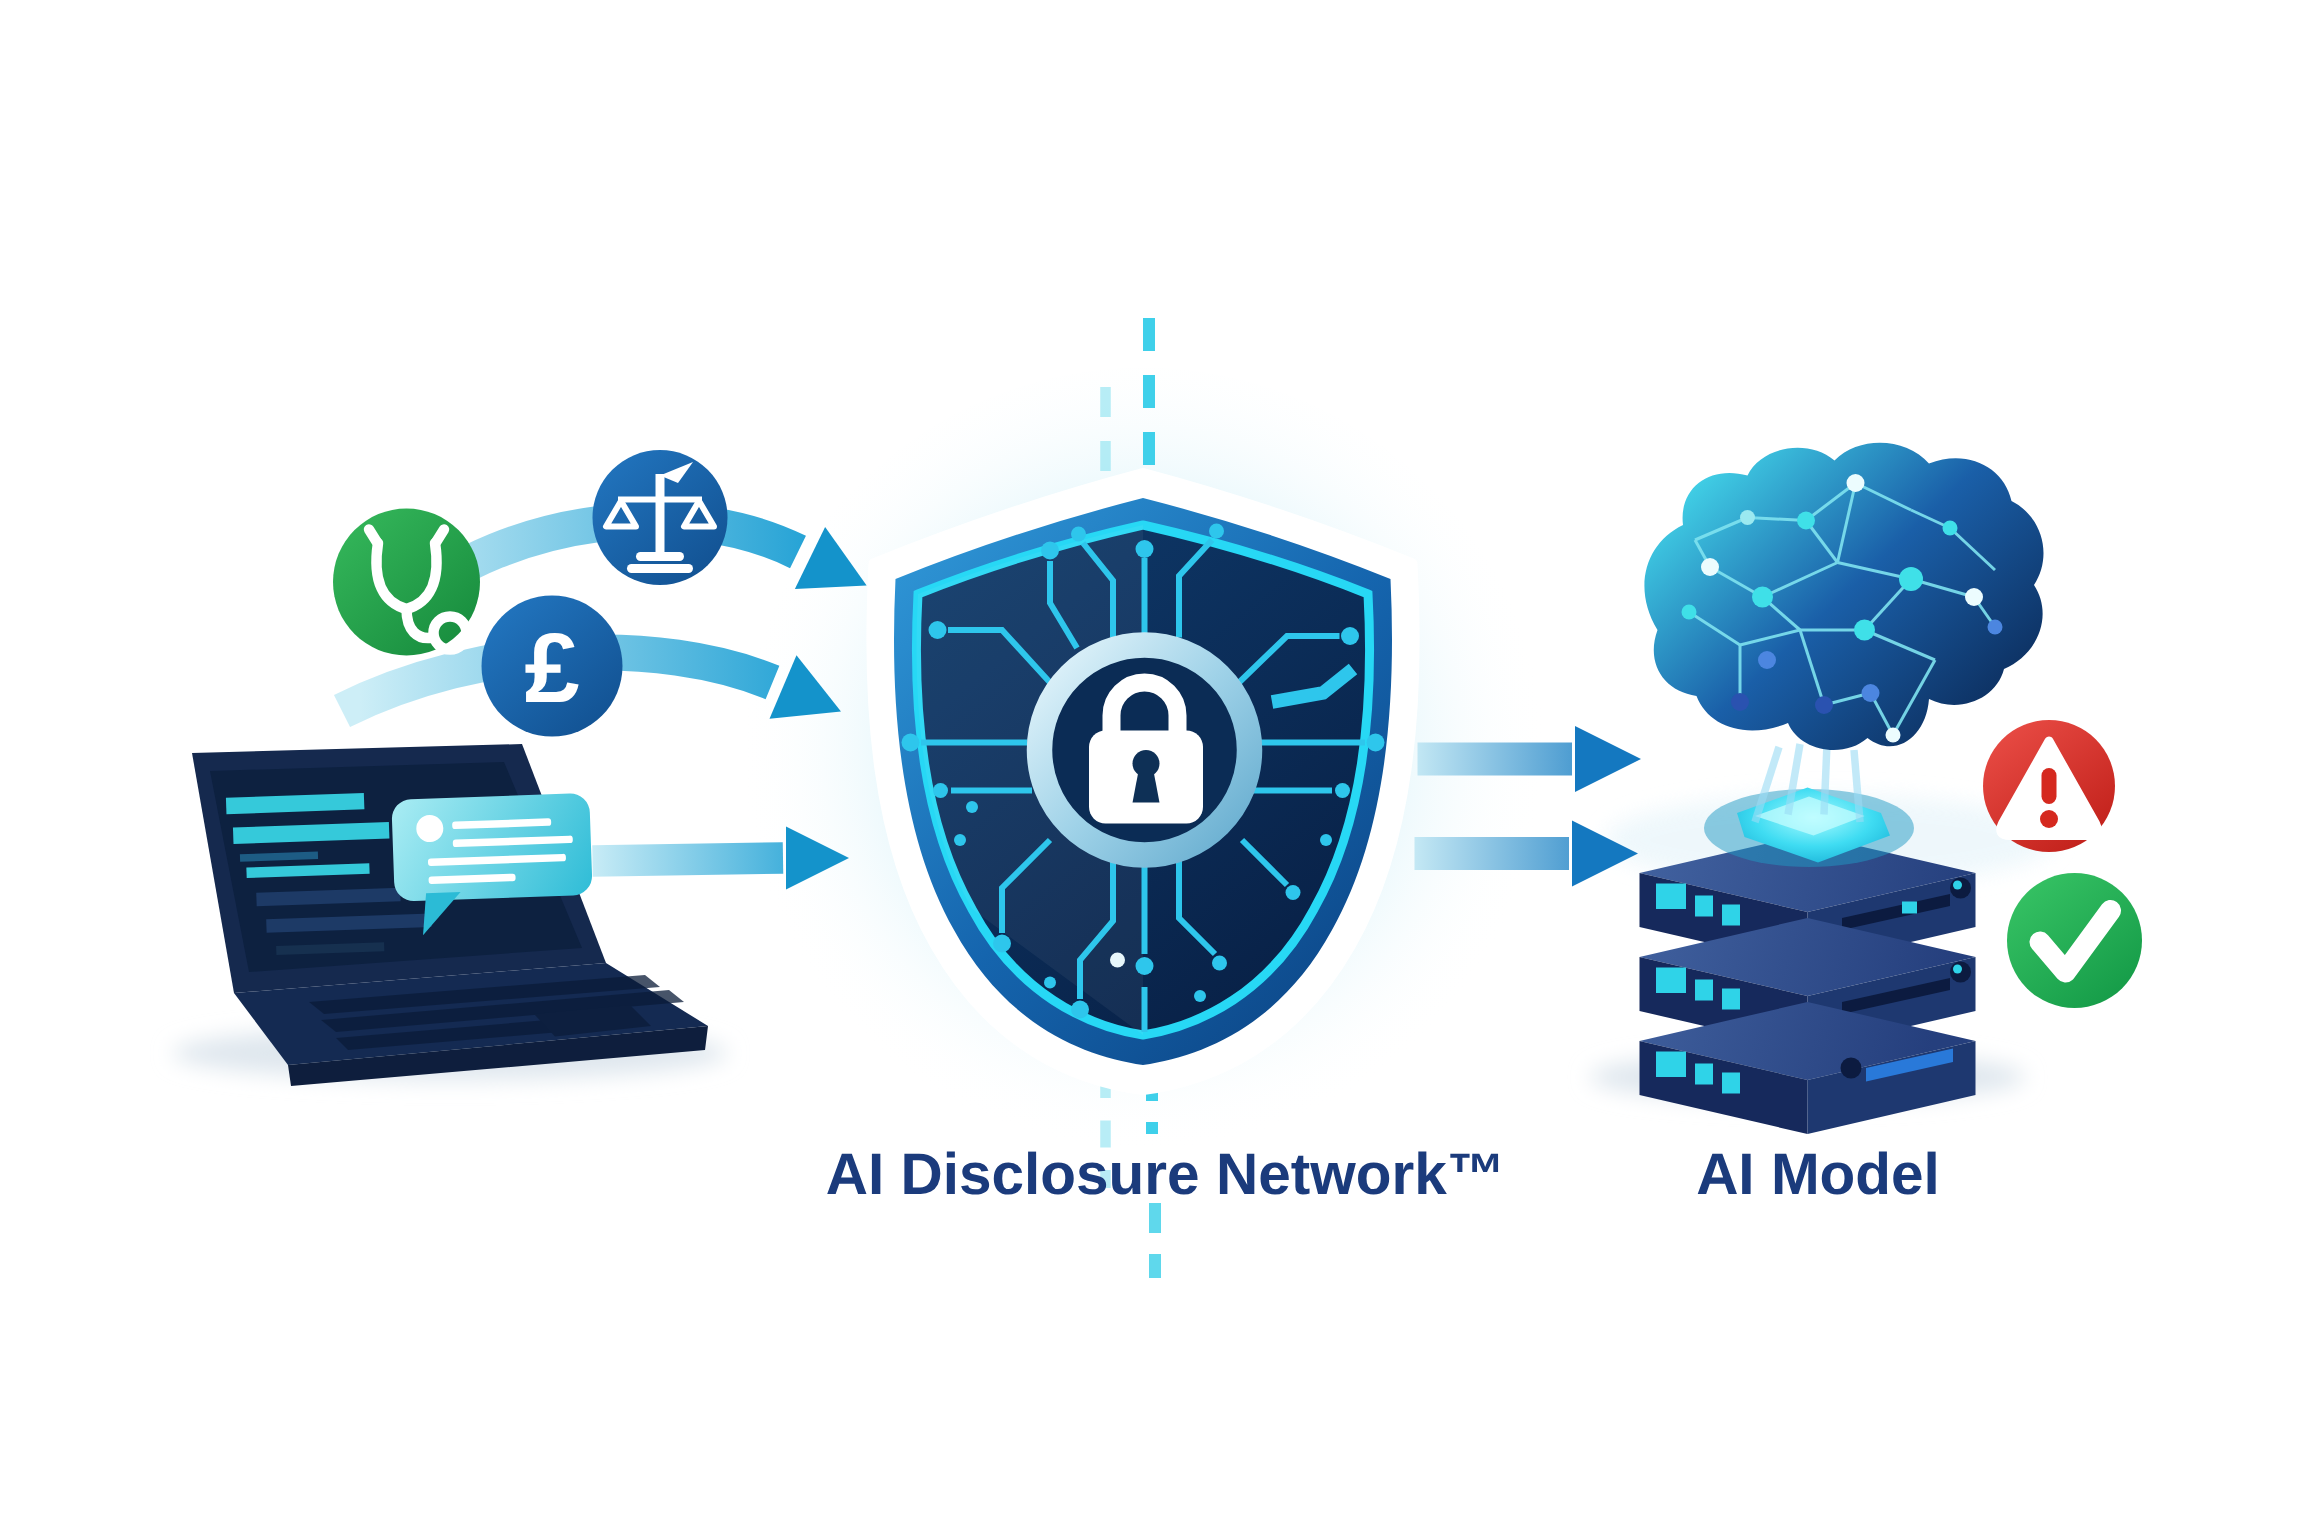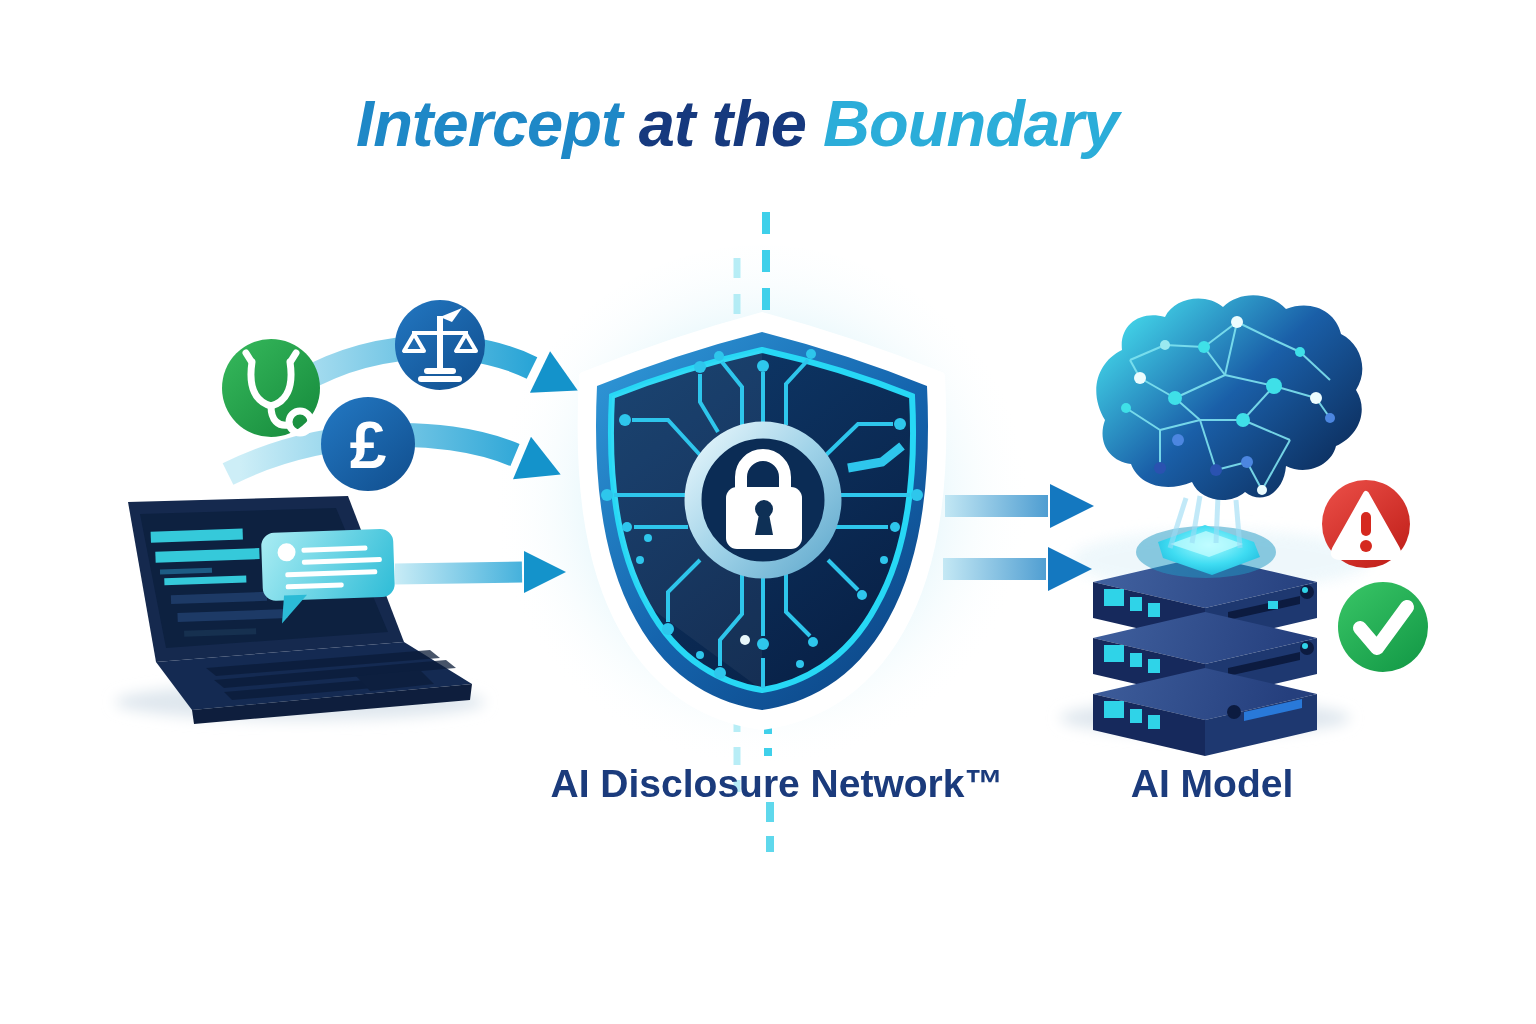--- a/index.html
+++ b/index.html
@@ -368,20 +368,17 @@
     <path d="M 1366,494 L 1397,549 Q 1401,557 1392,557 L 1340,557 Q 1331,557 1335,549 Z" fill="#ffffff" stroke="#ffffff" stroke-width="6" stroke-linejoin="round"></path>
     <rect x="1361" y="512" width="10" height="24" rx="5" fill="#d5291f"></rect>
     <circle cx="1366" cy="546" r="6" fill="#d5291f"></circle>
   </g>
   <g>
     <circle cx="1383" cy="627" r="45" fill="url(#gChk)"></circle>
     <path d="M 1360,628 L 1377,648 L 1407,607" stroke="#ffffff" stroke-width="14" fill="none" stroke-linecap="round" stroke-linejoin="round"></path>
   </g>
 </svg>
 
-<div class="title">
-  <span class="t1">Intercept</span><span class="t2"> at the </span><span class="t3">Boundary</span>
-</div>
 
 <div class="caption cap-center">AI Disclosure Network™</div>
 <div class="caption cap-right">AI Model</div>
 
 </div>
 
 </body></html>

